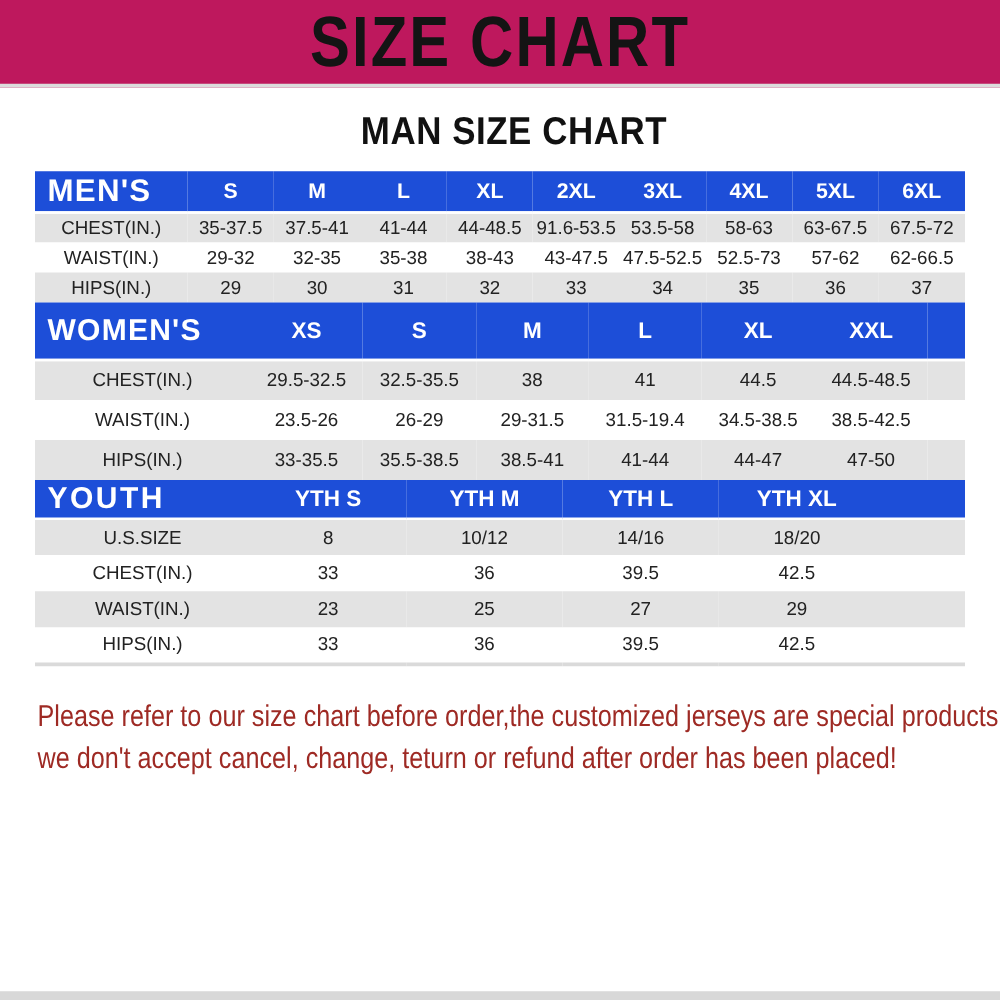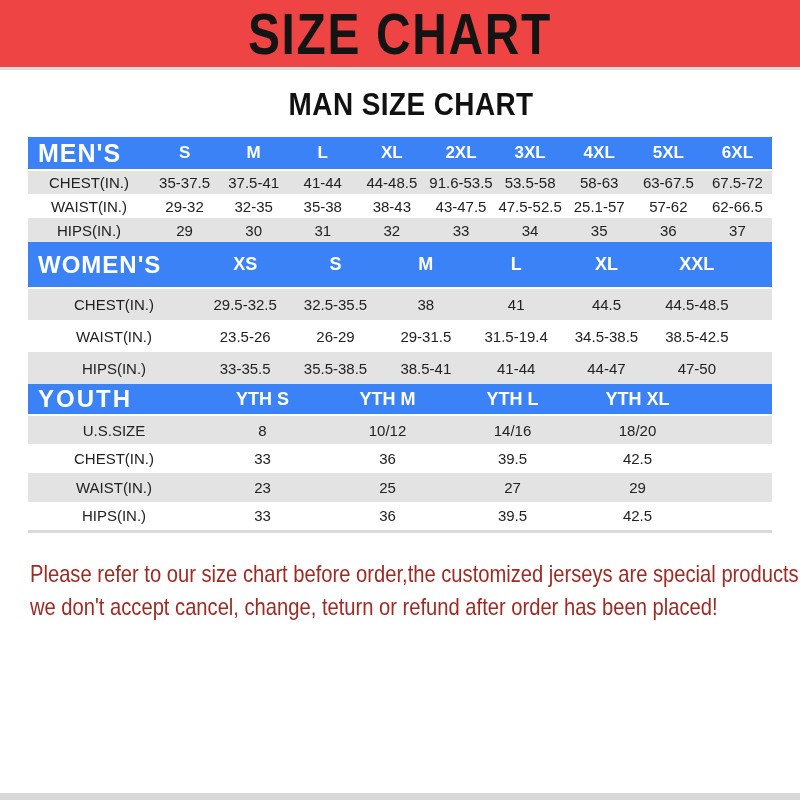--- a/index.html
+++ b/index.html
@@ -8,21 +8,21 @@
     font-family:"Liberation Sans", sans-serif;
     background:#ffffff;
     position:relative;
     overflow:hidden;
   }
 
   
   .banner {
     width:100%;
     height:70px;
-    background:#ef4444;
+    background:#be185d;
     display:flex;
     align-items:center;
     justify-content:center;
     border-bottom:3px solid #dcdcdc;
   }
   .banner-title {
     display:inline-block;
     font-size:57px;
     font-weight:bold;
     color:#141414;
@@ -62,21 +62,21 @@
   }
   table.size-table th, table.size-table td {
     text-align:center;
     vertical-align:middle;
     padding:0;
     font-weight:normal;
     white-space:nowrap;
   }
   
   table.size-table thead th {
-    background:#3b82f6;
+    background:#1d4ed8;
     color:#ffffff;
     font-weight:bold;
     border-bottom:2px solid #ffffff;
   }
   table.size-table thead th.label-cell {
     text-align:left;
     padding-left:10px;
     letter-spacing:1px;
   }
   
@@ -183,21 +183,21 @@
           <td>67.5-72</td>
         </tr>
         <tr>
           <th>WAIST(IN.)</th>
           <td>29-32</td>
           <td>32-35</td>
           <td>35-38</td>
           <td>38-43</td>
           <td>43-47.5</td>
           <td>47.5-52.5</td>
-          <td>25.1-57</td>
+          <td>52.5-73</td>
           <td>57-62</td>
           <td>62-66.5</td>
         </tr>
         <tr>
           <th>HIPS(IN.)</th>
           <td>29</td>
           <td>30</td>
           <td>31</td>
           <td>32</td>
           <td>33</td>

